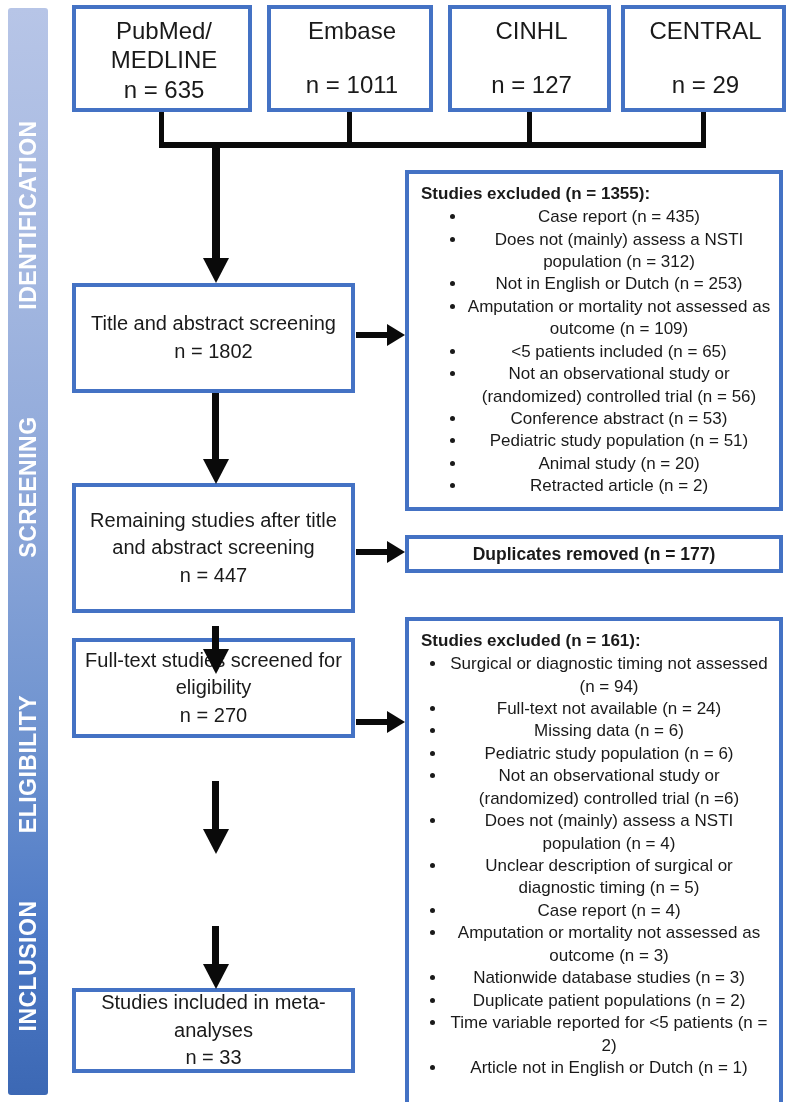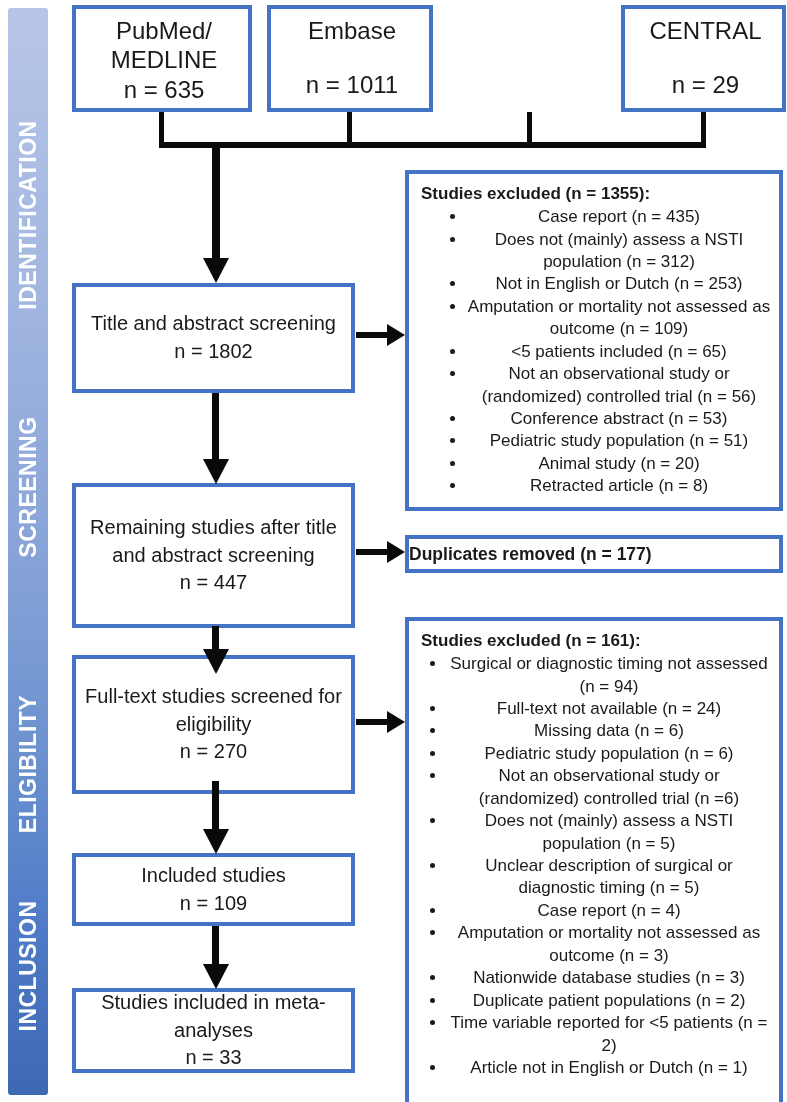--- a/index.html
+++ b/index.html
@@ -48,21 +48,21 @@
   }
   .flow-text { white-space: pre-line; }
 
   .excl-box { left: 405px; width: 378px; padding: 9px 8px 6px 12px; font-size: 17px; }
   .excl-title { font-weight: bold; margin: 0 0 1px 0; line-height: 1.3; }
   .excl-box ul { margin: 0; padding: 0 0 0 46px; text-align: center; }
   .excl-box.tight ul { padding-left: 26px; }
   .excl-box li { line-height: 1.32; }
   .dup-box {
     left: 405px; width: 378px;
-    display: flex; align-items: center; 
+    display: flex; align-items: center; justify-content: center;
     font-weight: bold; font-size: 17.5px; text-align: center;
   }
 
   
   .line { position: absolute; background: #0a0a0a; }
   .head-down {
     position: absolute; width: 0; height: 0;
     border-left: 13px solid transparent; border-right: 13px solid transparent;
     border-top: 25px solid #0a0a0a;
   }
@@ -85,48 +85,48 @@
 
   <div class="box src-box" style="left:72px;width:180px">
     <div class="src-name">PubMed/
 MEDLINE</div>
     <div class="src-count">n = 635</div>
   </div>
   <div class="box src-box" style="left:267px;width:166px">
     <div class="src-name">Embase</div>
     <div class="src-count">n = 1011</div>
   </div>
+  <div class="box src-box" style="left:448px;width:163px">
+    <div class="src-name">CINHL</div>
+    <div class="src-count">n = 127</div>
+  </div>
   <div class="box src-box" style="left:621px;width:165px">
     <div class="src-name">CENTRAL</div>
     <div class="src-count">n = 29</div>
   </div>
 
   <div class="line" style="left:159px;top:112px;width:5px;height:33px"></div>
   <div class="line" style="left:347px;top:112px;width:5px;height:33px"></div>
   <div class="line" style="left:527px;top:112px;width:5px;height:33px"></div>
   <div class="line" style="left:701px;top:112px;width:5px;height:33px"></div>
   <div class="line" style="left:159px;top:142px;width:547px;height:6px"></div>
   <div class="line" style="left:212px;top:142px;width:8px;height:116px"></div>
   <div class="head-down" style="left:203px;top:258px"></div>
 
   <div class="box flow-box" style="top:283px;height:110px">
     <div class="flow-text">Title and abstract screening
 n = 1802</div>
   </div>
-  <div class="box flow-box" style="top:483px;height:145px">
+  <div class="box flow-box" style="top:483px;height:130px">
     <div class="flow-text">Remaining studies after title and abstract screening
 n = 447</div>
   </div>
-  <div class="box flow-box" style="top:655px;height:139px">
+  <div class="box flow-box" style="top:638px;height:100px">
     <div class="flow-text">Full-text studies screened for eligibility
 n = 270</div>
-  </div>
-  <div class="box flow-box" style="top:853px;height:73px">
-    <div class="flow-text">Included studies
-n = 109</div>
   </div>
   <div class="box flow-box" style="top:988px;height:85px">
     <div class="flow-text">Studies included in meta-analyses
 n = 33</div>
   </div>
 
   <div class="line" style="left:212px;top:393px;width:7px;height:66px"></div>
   <div class="head-down" style="left:203px;top:459px"></div>
 
   <div class="line" style="left:212px;top:626px;width:7px;height:23px"></div>
@@ -152,37 +152,37 @@
     <ul>
         <li>Case report (n = 435)</li>
         <li>Does not (mainly) assess a NSTI population (n = 312)</li>
         <li>Not in English or Dutch (n = 253)</li>
         <li>Amputation or mortality not assessed as outcome (n = 109)</li>
         <li>&lt;5 patients included (n = 65)</li>
         <li>Not an observational study or (randomized) controlled trial (n = 56)</li>
         <li>Conference abstract (n = 53)</li>
         <li>Pediatric study population (n = 51)</li>
         <li>Animal study (n = 20)</li>
-        <li>Retracted article (n = 8)</li>
+        <li>Retracted article (n = 2)</li>
       </ul>
   </div>
 
   <div class="box dup-box" style="top:535px;height:38px">
     <span>Duplicates removed (n = 177)</span>
   </div>
 
   <div class="box excl-box tight" style="top:617px;height:500px">
     <p class="excl-title">Studies excluded (n = 161):</p>
     <ul>
         <li>Surgical or diagnostic timing not assessed (n = 94)</li>
         <li>Full-text not available (n = 24)</li>
         <li>Missing data (n = 6)</li>
         <li>Pediatric study population (n = 6)</li>
         <li>Not an observational study or (randomized) controlled trial (n =6)</li>
-        <li>Does not (mainly) assess a NSTI population (n = 5)</li>
+        <li>Does not (mainly) assess a NSTI population (n = 4)</li>
         <li>Unclear description of surgical or diagnostic timing (n = 5)</li>
         <li>Case report (n = 4)</li>
         <li>Amputation or mortality not assessed as outcome (n = 3)</li>
         <li>Nationwide database studies (n = 3)</li>
         <li>Duplicate patient populations (n = 2)</li>
         <li>Time variable reported for &lt;5 patients (n = 2)</li>
         <li>Article not in English or Dutch (n = 1)</li>
       </ul>
   </div>
 

